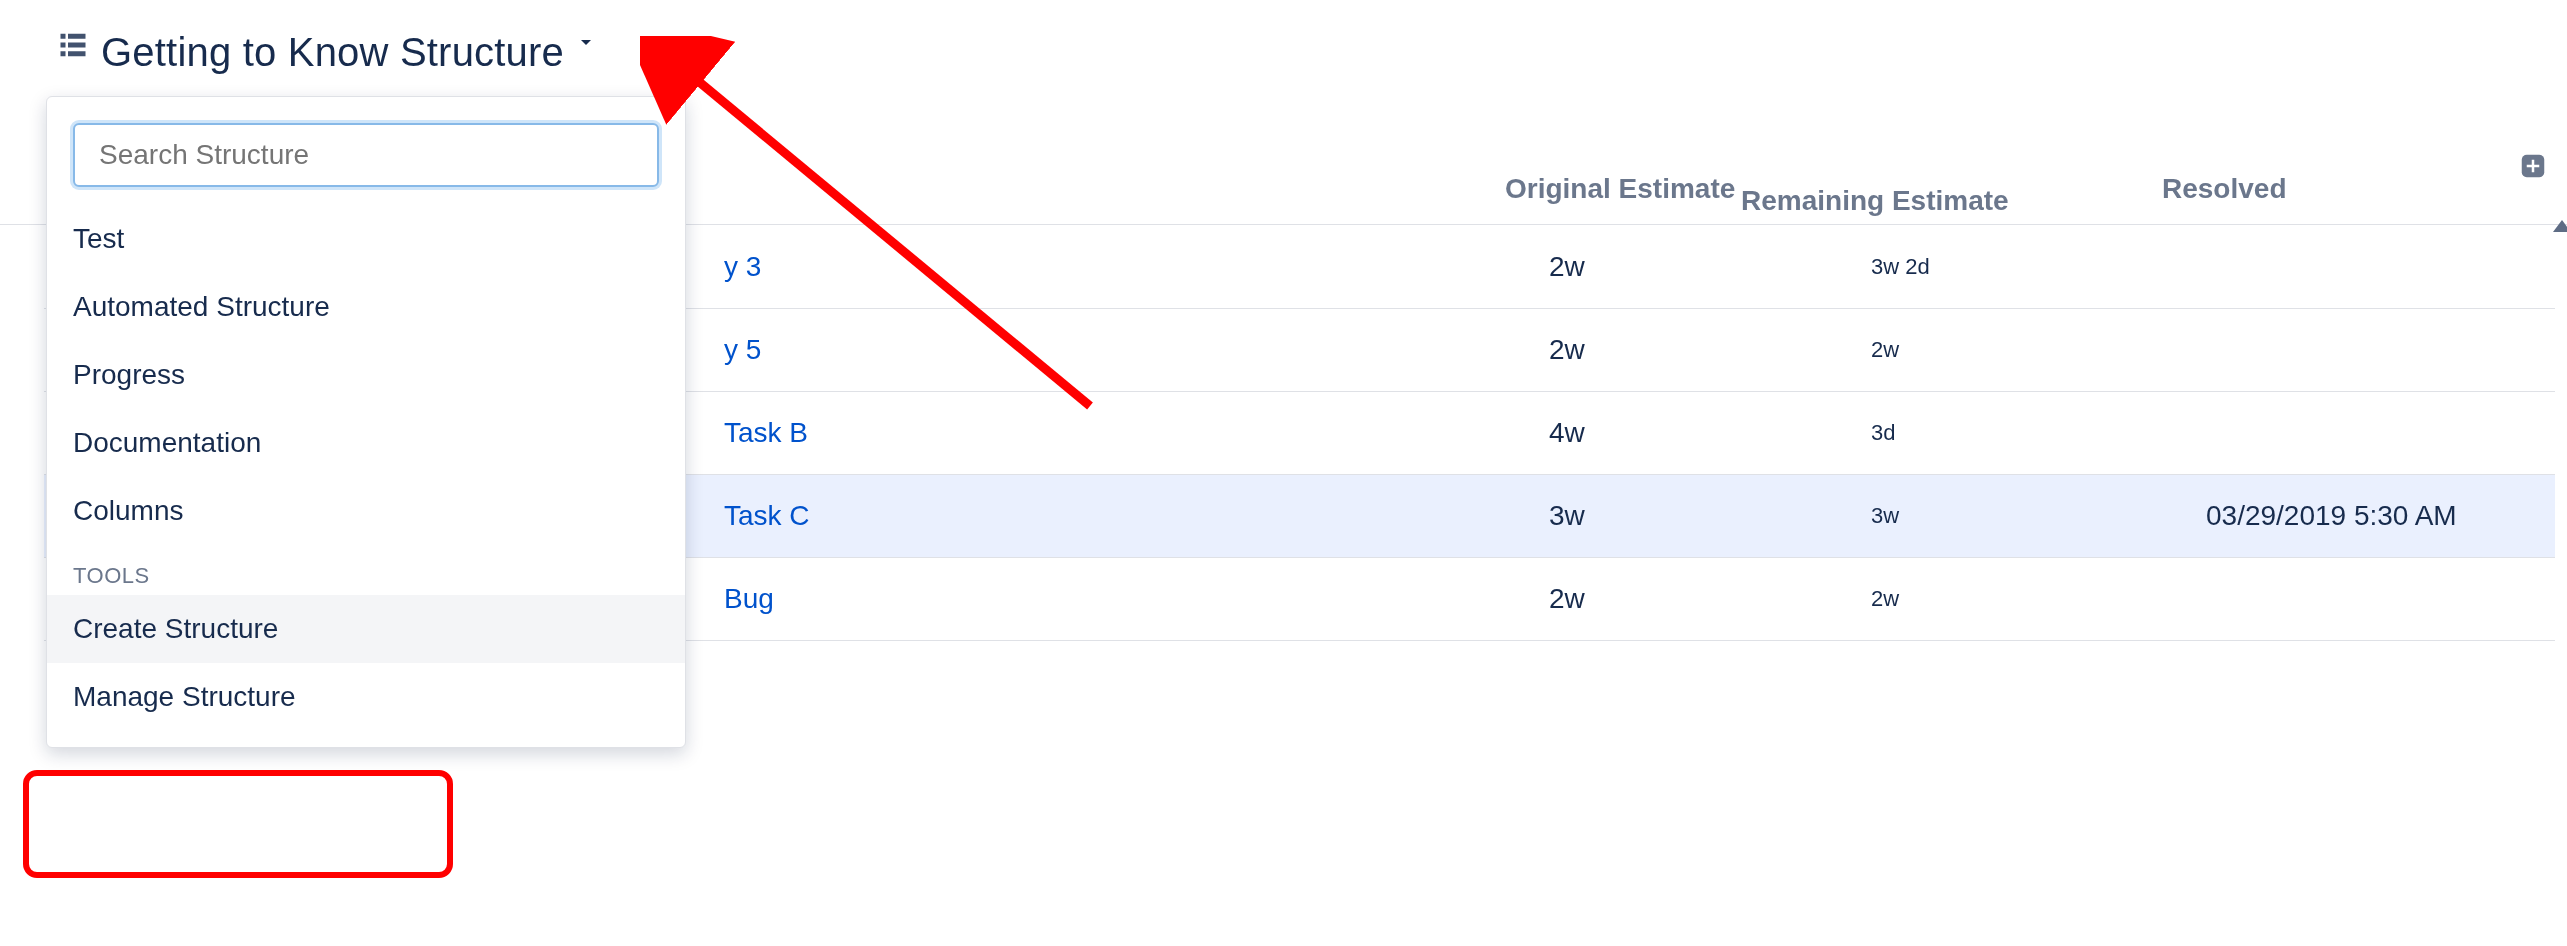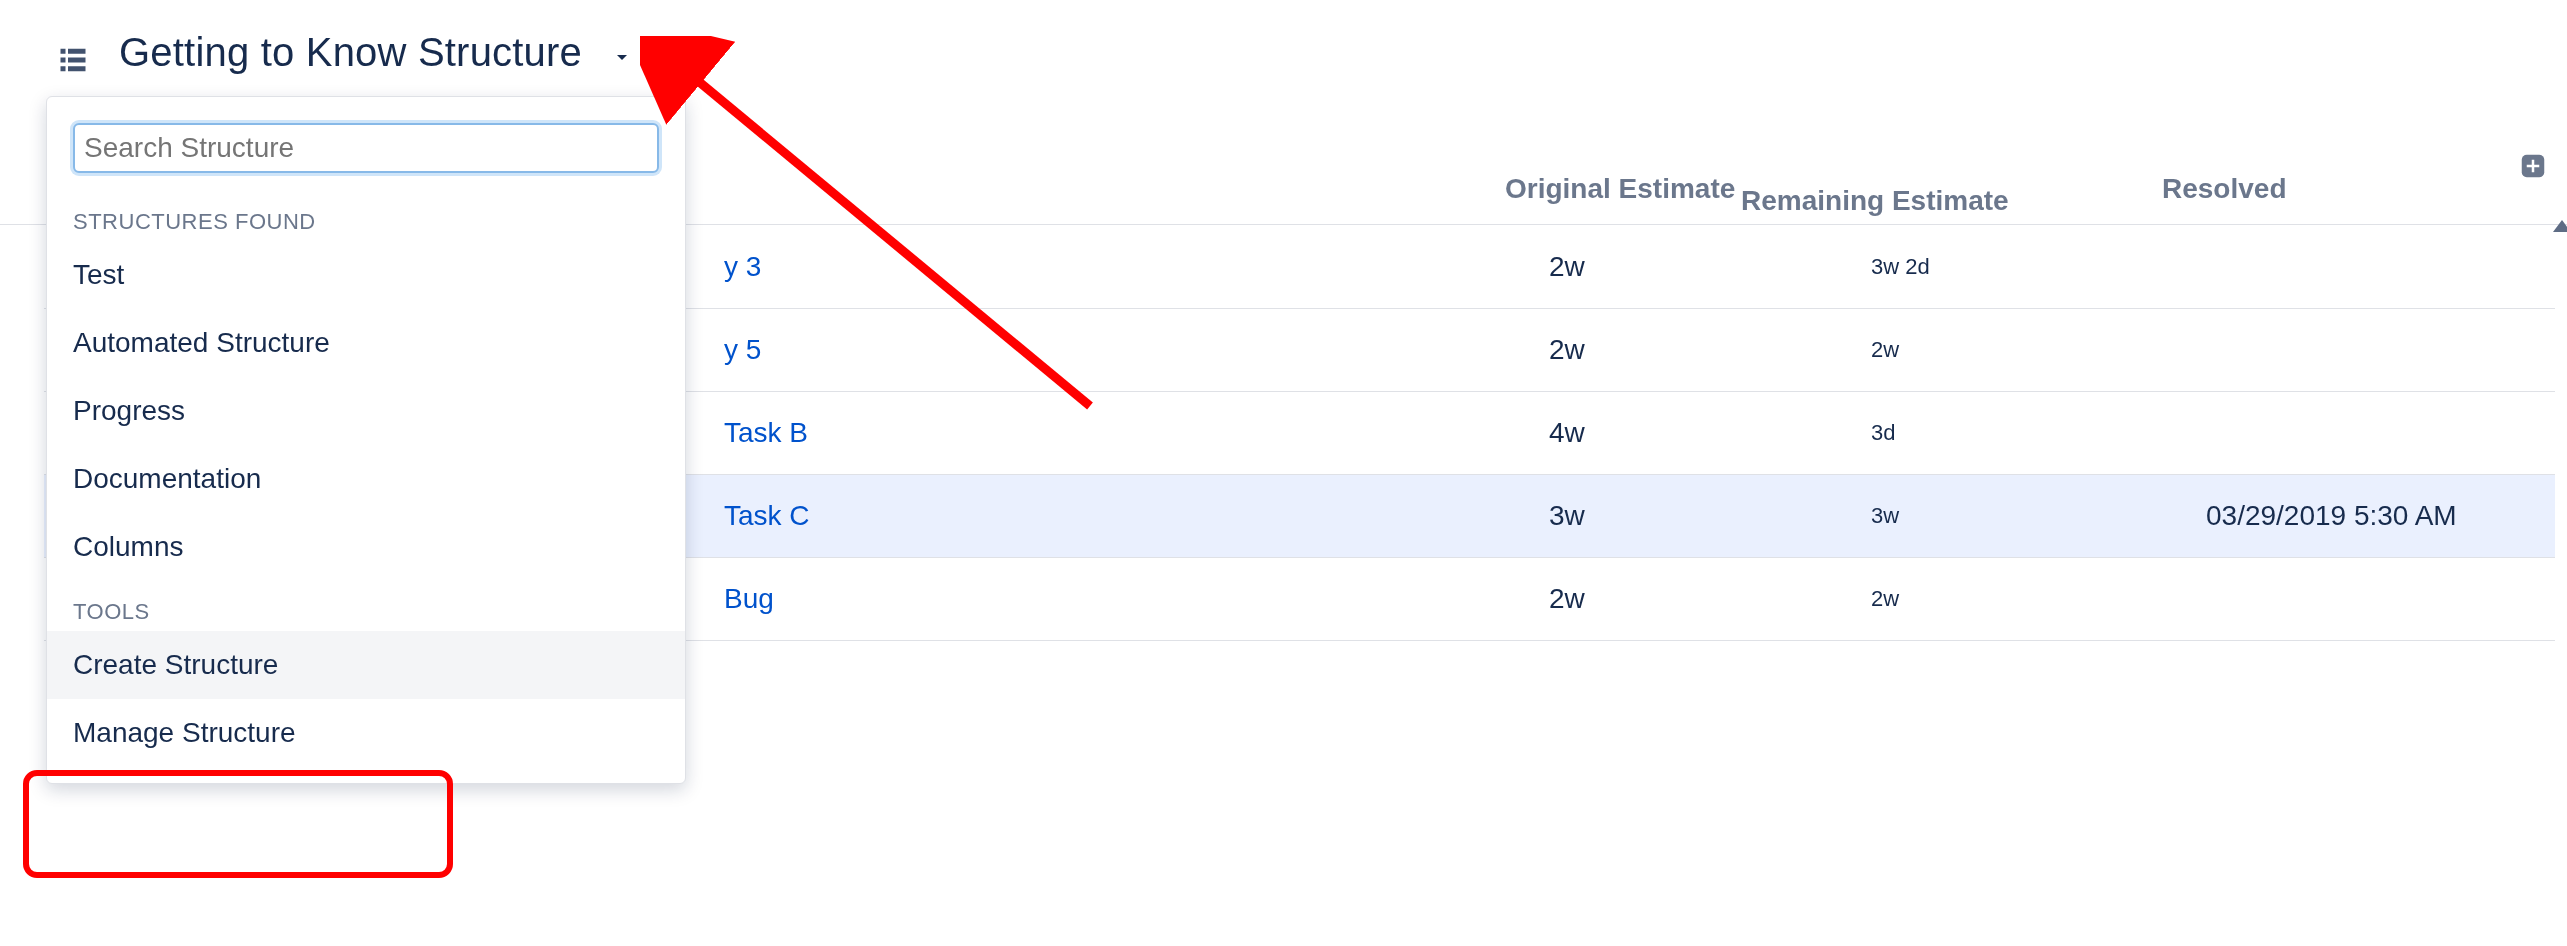--- a/index.html
+++ b/index.html
@@ -22,22 +22,22 @@
     font-size: 24px;
     position: relative;
   }
 
   
   .title-bar {
     position: absolute;
     top: 30px;
     left: 55px;
     display: flex;
-    align-items: flex-end;
-    gap: 28px;
+    align-items: flex-start;
+    gap: 10px;
   }
   .title-icon {
     width: 36px; height: 30px;
     color: #42526E;
     display:flex; align-items:center; justify-content:center;
   }
   .title-text {
     font-size: 40px;
     font-weight: 400;
     color: #172B4D;
@@ -119,23 +119,23 @@
     border-radius:6px;
     box-shadow: 0 6px 18px rgba(9,30,66,.18);
     z-index: 50;
     padding-bottom: 16px;
   }
   .dd-search-wrap {
     padding: 26px 26px 18px 26px;
   }
   .dd-search {
     width: 100%;
-    height: 50px;
-    font-size: 28px;
-    padding: 0 9px;
+    height: 64px;
+    font-size: 28px;
+    padding: 0 24px;
     color:#5E6C84;
     border: 2px solid var(--input-border);
     border-radius: 6px;
     outline: none;
     box-shadow: 0 0 0 3px var(--input-focus-ring);
     caret-color:#0052CC;
   }
   .dd-section-label {
     padding: 18px 26px 6px 26px;
     font-size: 22px;
@@ -250,21 +250,20 @@
     <span class="cell-res"></span>
   </div>
 </div>
 
 <div class="scroll-affordance"></div>
 
 <div class="dropdown">
   <div class="dd-search-wrap">
     <input class="dd-search" type="text" placeholder="Search Structure" style="">
   </div>
-  <div class="dd-section-label">STRUCTURES FOUND</div>
   <div class="dd-item">Test</div>
   <div class="dd-item">Automated Structure</div>
   <div class="dd-item">Progress</div>
   <div class="dd-item">Documentation</div>
   <div class="dd-item">Columns</div>
 
   <div class="dd-section-label">TOOLS</div>
   <div class="dd-item hover" id="tool-0">Create Structure</div>
   <div class="dd-item">Manage Structure</div>
 

